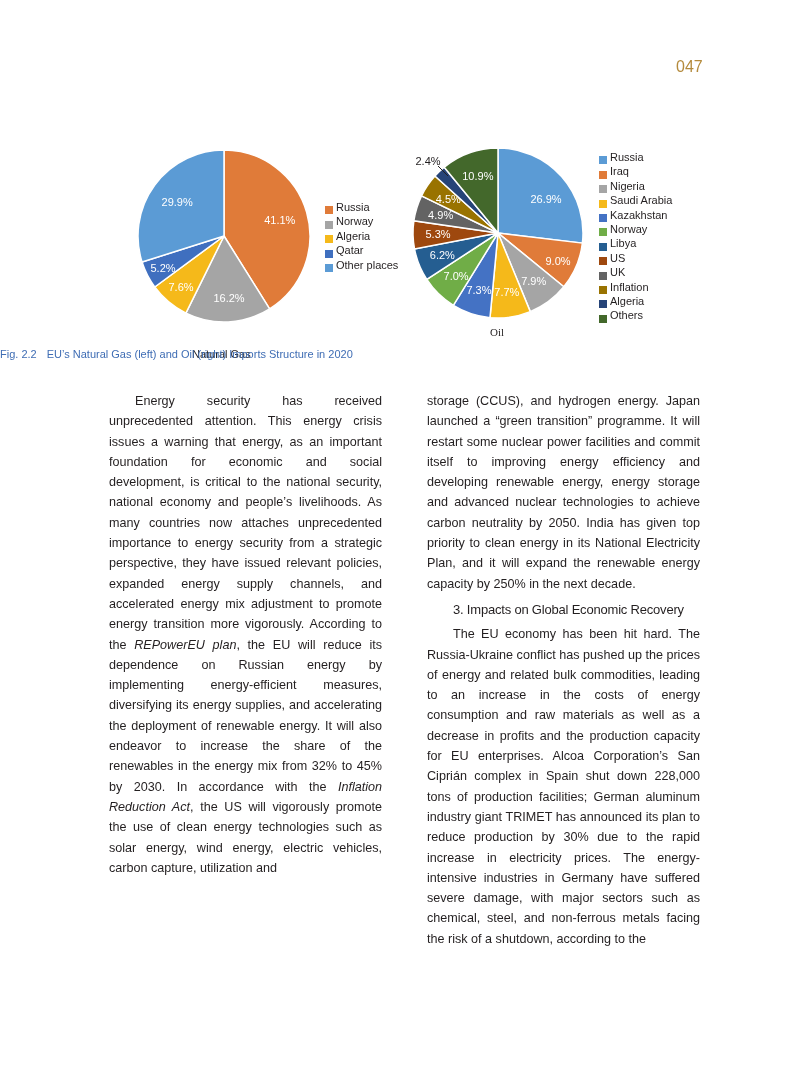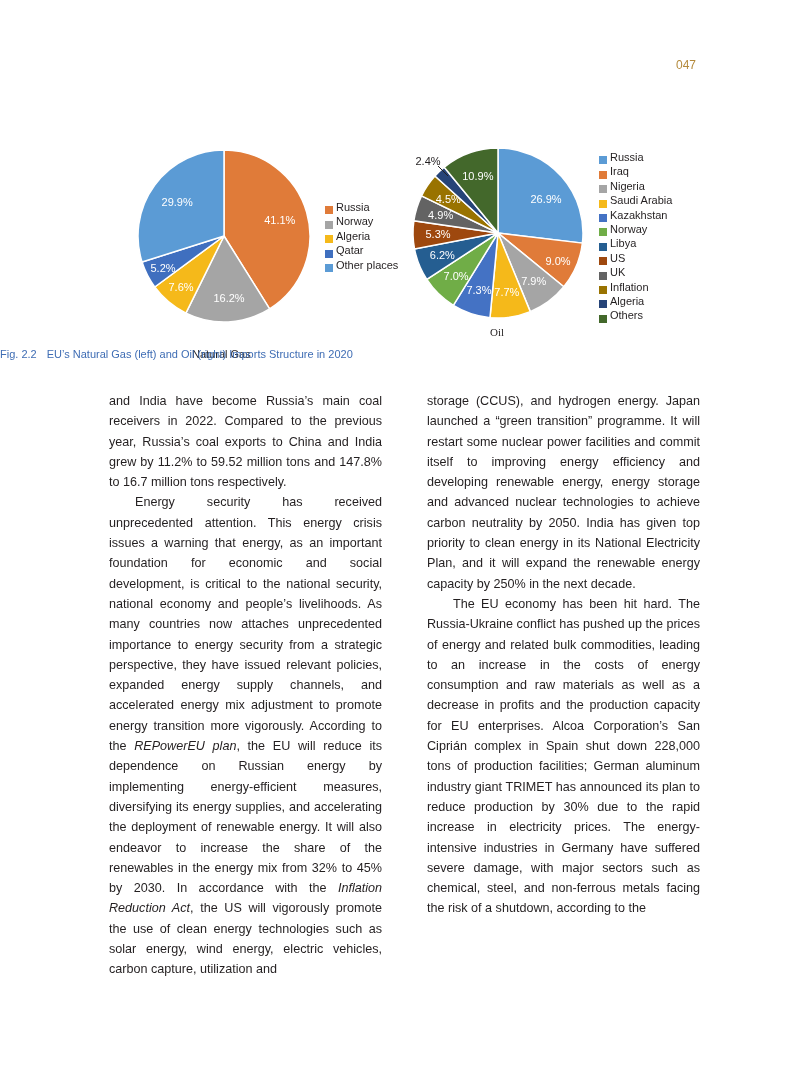--- a/index.html
+++ b/index.html
@@ -1,17 +1,17 @@
 <!DOCTYPE html>
 <html><head>
 <meta charset="utf-8">
 <style>
   html, body { margin:0; padding:0; background:#fff; }
   body { width:793px; height:1077px; position:relative; font-family:"Liberation Sans", sans-serif; color:#231f20; overflow:hidden; }
-  .page-number { position:absolute; left:676px; top:58px; font-size:12px; color:#b48a3c; }
+  .page-number { position:absolute; left:676px; top:58px; font-size:16px; color:#b48a3c; }
   .chart-area { position:absolute; left:0; top:0; width:793px; height:370px; }
   svg.pies { position:absolute; left:0; top:0; }
   .legend { position:absolute; font-size:11px; color:#231f20; line-height:14.4px; }
   .legend .item { display:flex; align-items:flex-end; height:14.4px; white-space:nowrap;padding-left:6px; }
   .legend .sw { width:8px; height:8px; margin-right:3px; display:inline-block; }
   .pie-title { position:absolute; font-size:11px; color:#231f20; }
   .caption { position:absolute; left:0; width:793px; top:348px; font-size:11px; color:#3f6db4; }
   .caption .num { margin-right:10px; }
   .col { position:absolute; top:391px; width:273px; font-size:12.6px; line-height:20.3px; text-align:justify; color:#231f20; }
   .col.left { left:109px; }
@@ -145,20 +145,20 @@
       </div>
     </div>
   <div class="pie-title" style="left:490px; top:326px;font-family:Liberation Serif, serif;">Oil</div>
 </div>
 
 <div class="caption">
   <span class="num">Fig. 2.2</span><span>EU’s Natural Gas (left) and Oil (right) Imports Structure in 2020</span>
 </div>
 
 <div class="col left">
-  <p>and India have become Russia’s main coal receivers in 2022. Compared to the previous year, Russia’s coal exports to China and India grew by 11.2% to 59.52 million tons and 147.8% to 16.7 million tons respectively.</p>
   <p class="indent"><b>Energy security has received unprecedented attention.</b><span> This energy crisis issues a warning that energy, as an important foundation for economic and social development, is critical to the national security, national economy and people’s livelihoods. As many countries now attaches unprecedented importance to energy security from a strategic perspective, they have issued relevant policies, expanded energy supply channels, and accelerated energy mix adjustment to promote energy transition more vigorously. According to the </span><i>REPowerEU plan</i><span>, the EU will reduce its dependence on Russian energy by implementing energy-efficient measures, diversifying its energy supplies, and accelerating the deployment of renewable energy. It will also endeavor to increase the share of the renewables in the energy mix from 32% to 45% by 2030. In accordance with the </span><i>Inflation Reduction Act</i><span>, the US will vigorously promote the use of clean energy technologies such as solar energy, wind energy, electric vehicles, carbon capture, utilization and</span></p>
 </div>
 
 <div class="col right">
   <p>storage (CCUS), and hydrogen energy. Japan launched a “green transition” programme. It will restart some nuclear power facilities and commit itself to improving energy efficiency and developing renewable energy, energy storage and advanced nuclear technologies to achieve carbon neutrality by 2050. India has given top priority to clean energy in its National Electricity Plan, and it will expand the renewable energy capacity by 250% in the next decade.</p>
+  <div class="section-heading">3. Impacts on Global Economic Recovery</div>
   <p class="indent"><b>The EU economy has been hit hard.</b><span> The Russia-Ukraine conflict has pushed up the prices of energy and related bulk commodities, leading to an increase in the costs of energy consumption and raw materials as well as a decrease in profits and the production capacity for EU enterprises. Alcoa Corporation’s San Ciprián complex in Spain shut down 228,000 tons of production facilities; German aluminum industry giant TRIMET has announced its plan to reduce production by 30% due to the rapid increase in electricity prices. The energy-intensive industries in Germany have suffered severe damage, with major sectors such as chemical, steel, and non-ferrous metals facing the risk of a shutdown, according to the</span></p>
 </div>
 
 </body></html>

